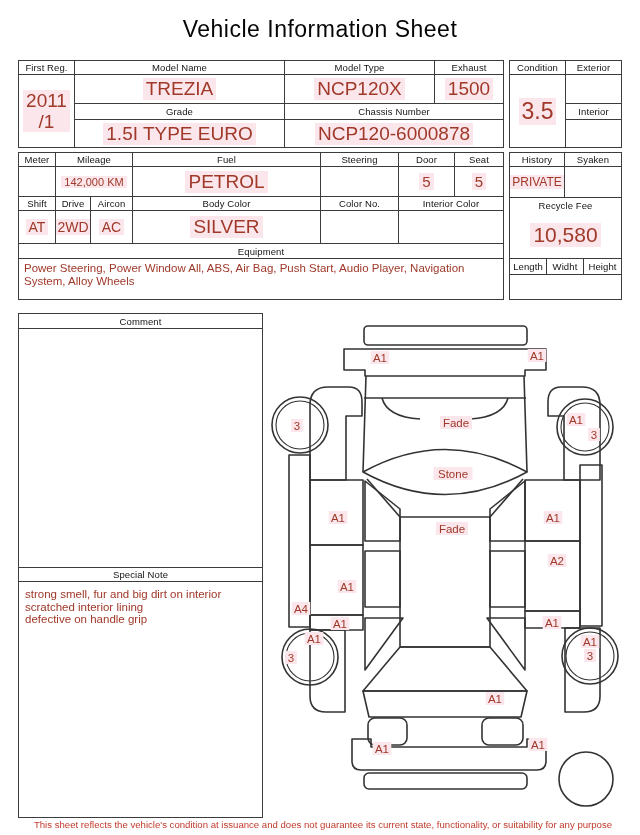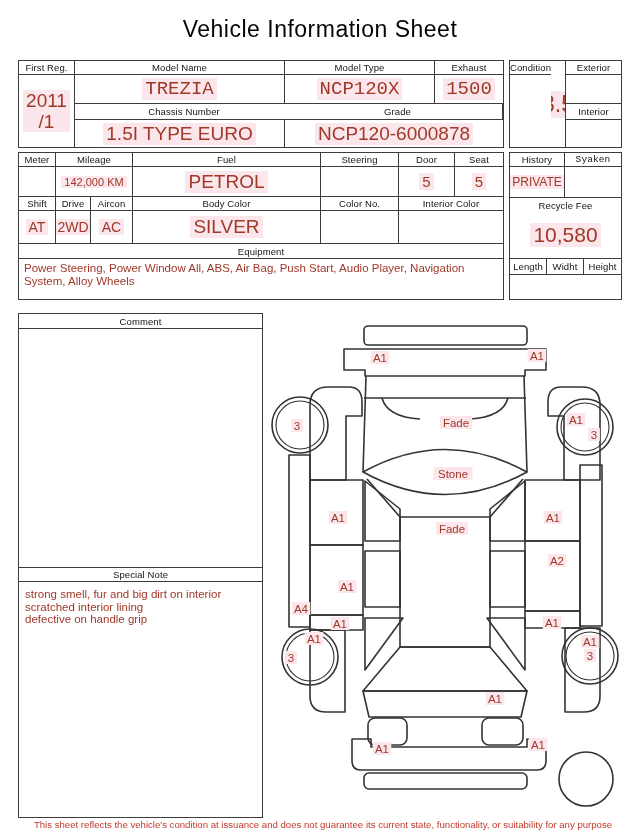--- a/index.html
+++ b/index.html
@@ -41,48 +41,48 @@
         <span id="firstreg-val" class="pink">2011
 /1</span>
       </div>
   </div>
   <div class="vbox br" style="display:flex;flex-direction:column;flex:1;border-right:none;border-left:1.2px solid #3c3c3c;">
     <div class="row bb" style="height:14px;">
       <div class="c hl br" style="width:210px;">Model Name</div>
       <div class="c hl br" style="width:150px;">Model Type</div>
       <div class="c hl" style="flex:1;">Exhaust</div>
     </div>
-    <div class="row bb" style="height:29px;font-family:Liberation Mono, monospace;">
+    <div class="row bb" style="height:29px;">
       <div class="c val v-lg br" style="width:210px;">
           <span class="pink">TREZIA</span>
         </div>
       <div class="c val v-lg br" style="width:150px;">
           <span class="pink">NCP120X</span>
         </div>
       <div class="c val v-lg" style="flex:1;">
           <span class="pink">1500</span>
         </div>
     </div>
     <div class="row bb" style="height:16px;">
+      <div class="c hl br" style="width:210px;">Grade</div>
       <div class="c hl" style="flex:1;">Chassis Number</div>
-      <div class="c hl br" style="width:210px;">Grade</div>
     </div>
     <div class="row" style="flex:1;">
       <div class="c val v-lg br" style="width:210px;">
           <span class="pink">1.5I TYPE EURO</span>
         </div>
       <div class="c val v-lg" style="flex:1;">
           <span class="pink">NCP120-6000878</span>
         </div>
     </div>
   </div>
 </div>
 
 <div class="box" style="left:509px;top:60px;width:113px;height:88px;">
-  <div style="display:flex;flex-direction:row;width:55px;">
+  <div style="display:flex;flex-direction:column;width:55px;">
     <div class="c hl bb" style="height:14px;">Condition</div>
     <div class="c val v-cond" style="flex:1;">
         <span class="pink">3.5</span>
       </div>
   </div>
   <div style="display:flex;flex-direction:column;flex:1;border-left:1.2px solid #3c3c3c;">
     <div class="c hl bb" style="height:14px;">Exterior</div>
     <div class="c val bb" style="height:29px;"></div>
     <div class="c hl bb" style="height:16px;">Interior</div>
     <div class="c val" style="flex:1;"></div>
@@ -140,21 +140,21 @@
   </div>
   <div class="c hl bb" style="height:15px;">Equipment</div>
   <div style="flex:1;">
       <span id="equip-text">Power Steering, Power Window  All, ABS, Air Bag, Push Start, Audio Player, Navigation System, Alloy Wheels</span>
     </div>
 </div>
 
 <div class="box vbox" style="left:509px;top:152px;width:113px;height:148px;flex-direction:column;">
   <div class="row bb" style="height:14px;">
     <div class="c hl br" style="width:55px;">History</div>
-    <div class="c hl" style="flex:1;font-family:Liberation Mono, monospace;">Syaken</div>
+    <div class="c hl" style="flex:1;">Syaken</div>
   </div>
   <div class="row bb" style="height:31px;">
     <div class="c val v-sm br" style="width:55px;">
         <span class="pink">PRIVATE</span>
       </div>
     <div class="c val" style="flex:1;"></div>
   </div>
   <div class="c hl" style="height:14px;text-align:right;">Recycle Fee</div>
   <div class="c val v-xl bb" style="height:47px;">
       <span class="pink">10,580</span>

